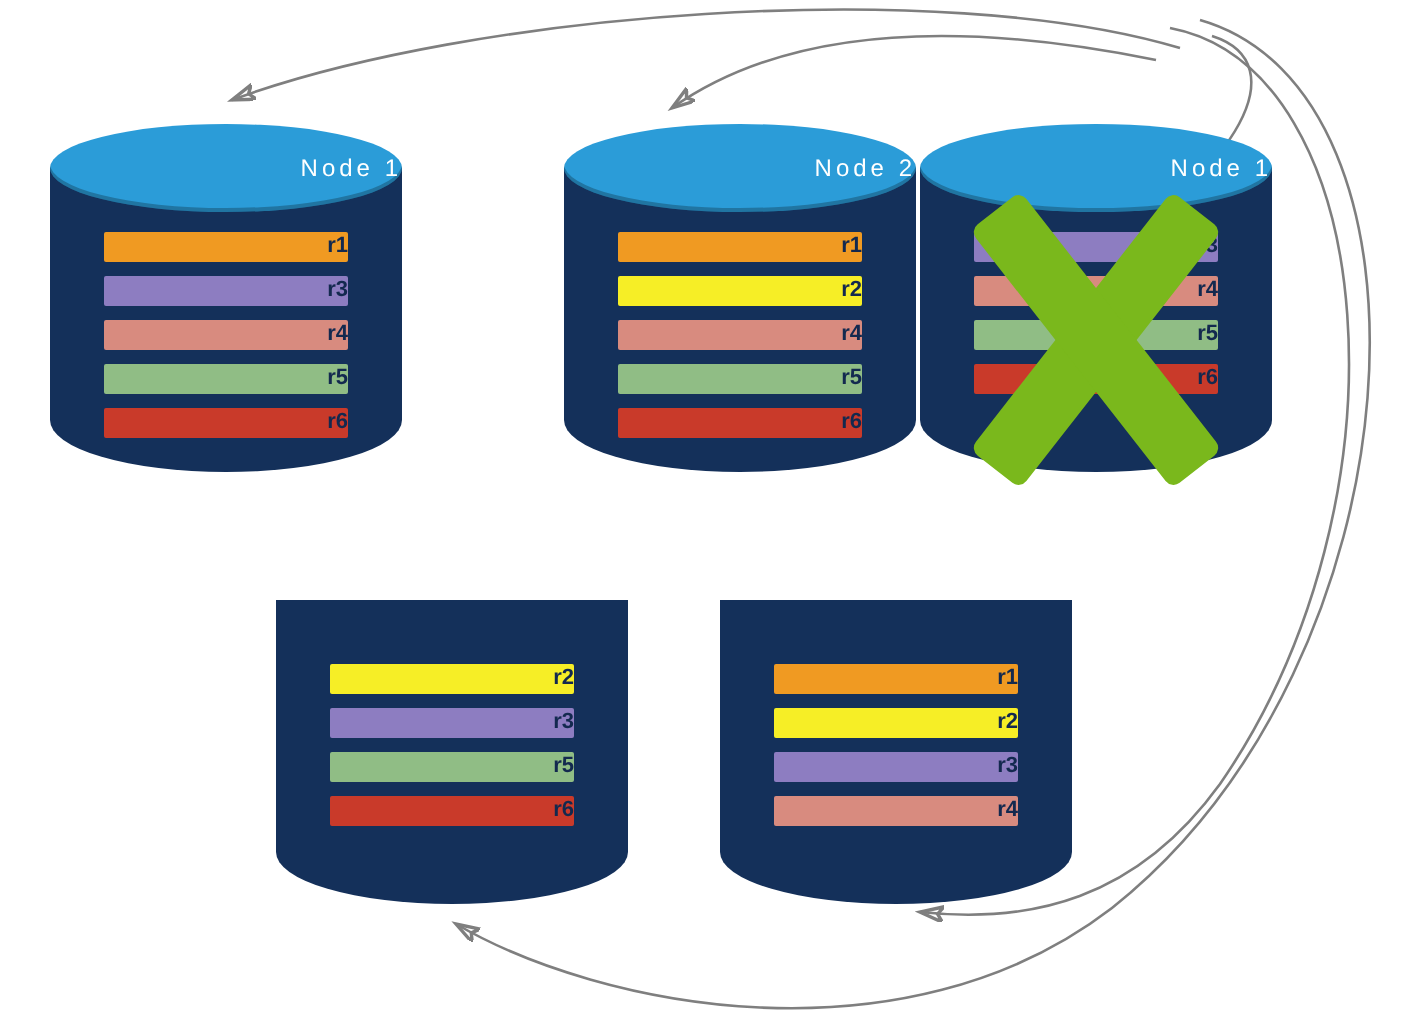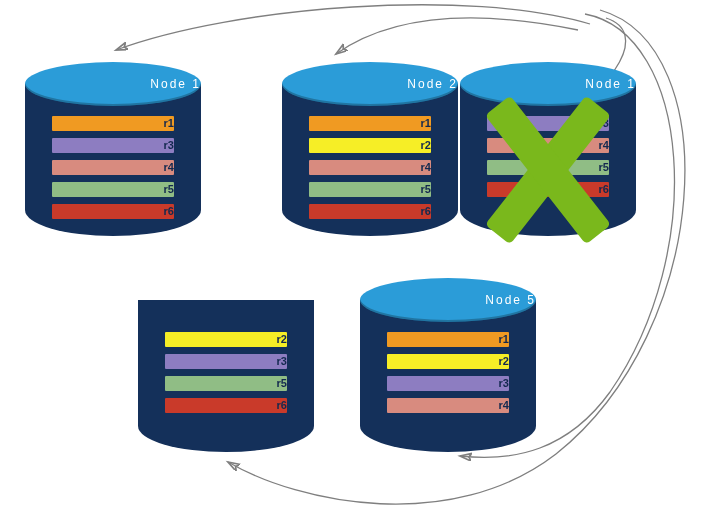--- a/index.html
+++ b/index.html
@@ -106,23 +106,20 @@
     <div class="bars">
       <div class="bar" style="background: rgb(246, 238, 38);">r2</div>
       <div class="bar" style="background: rgb(141, 125, 193);">r3</div>
       <div class="bar" style="background: rgb(144, 189, 133);">r5</div>
       <div class="bar" style="background: rgb(201, 58, 42);">r6</div>
     </div>
   </div>
 
   <div class="cyl" style="left:360px;top:278px;">
     <div class="cyl-body"></div>
-    <div class="cyl-top">
-      <span>Node 5</span>
-    </div>
     <div class="bars">
       <div class="bar" style="background: rgb(240, 154, 34);">r1</div>
       <div class="bar" style="background: rgb(246, 238, 38);">r2</div>
       <div class="bar" style="background: rgb(141, 125, 193);">r3</div>
       <div class="bar" style="background: rgb(216, 139, 127);">r4</div>
     </div>
   </div>
 
 </div>
 

